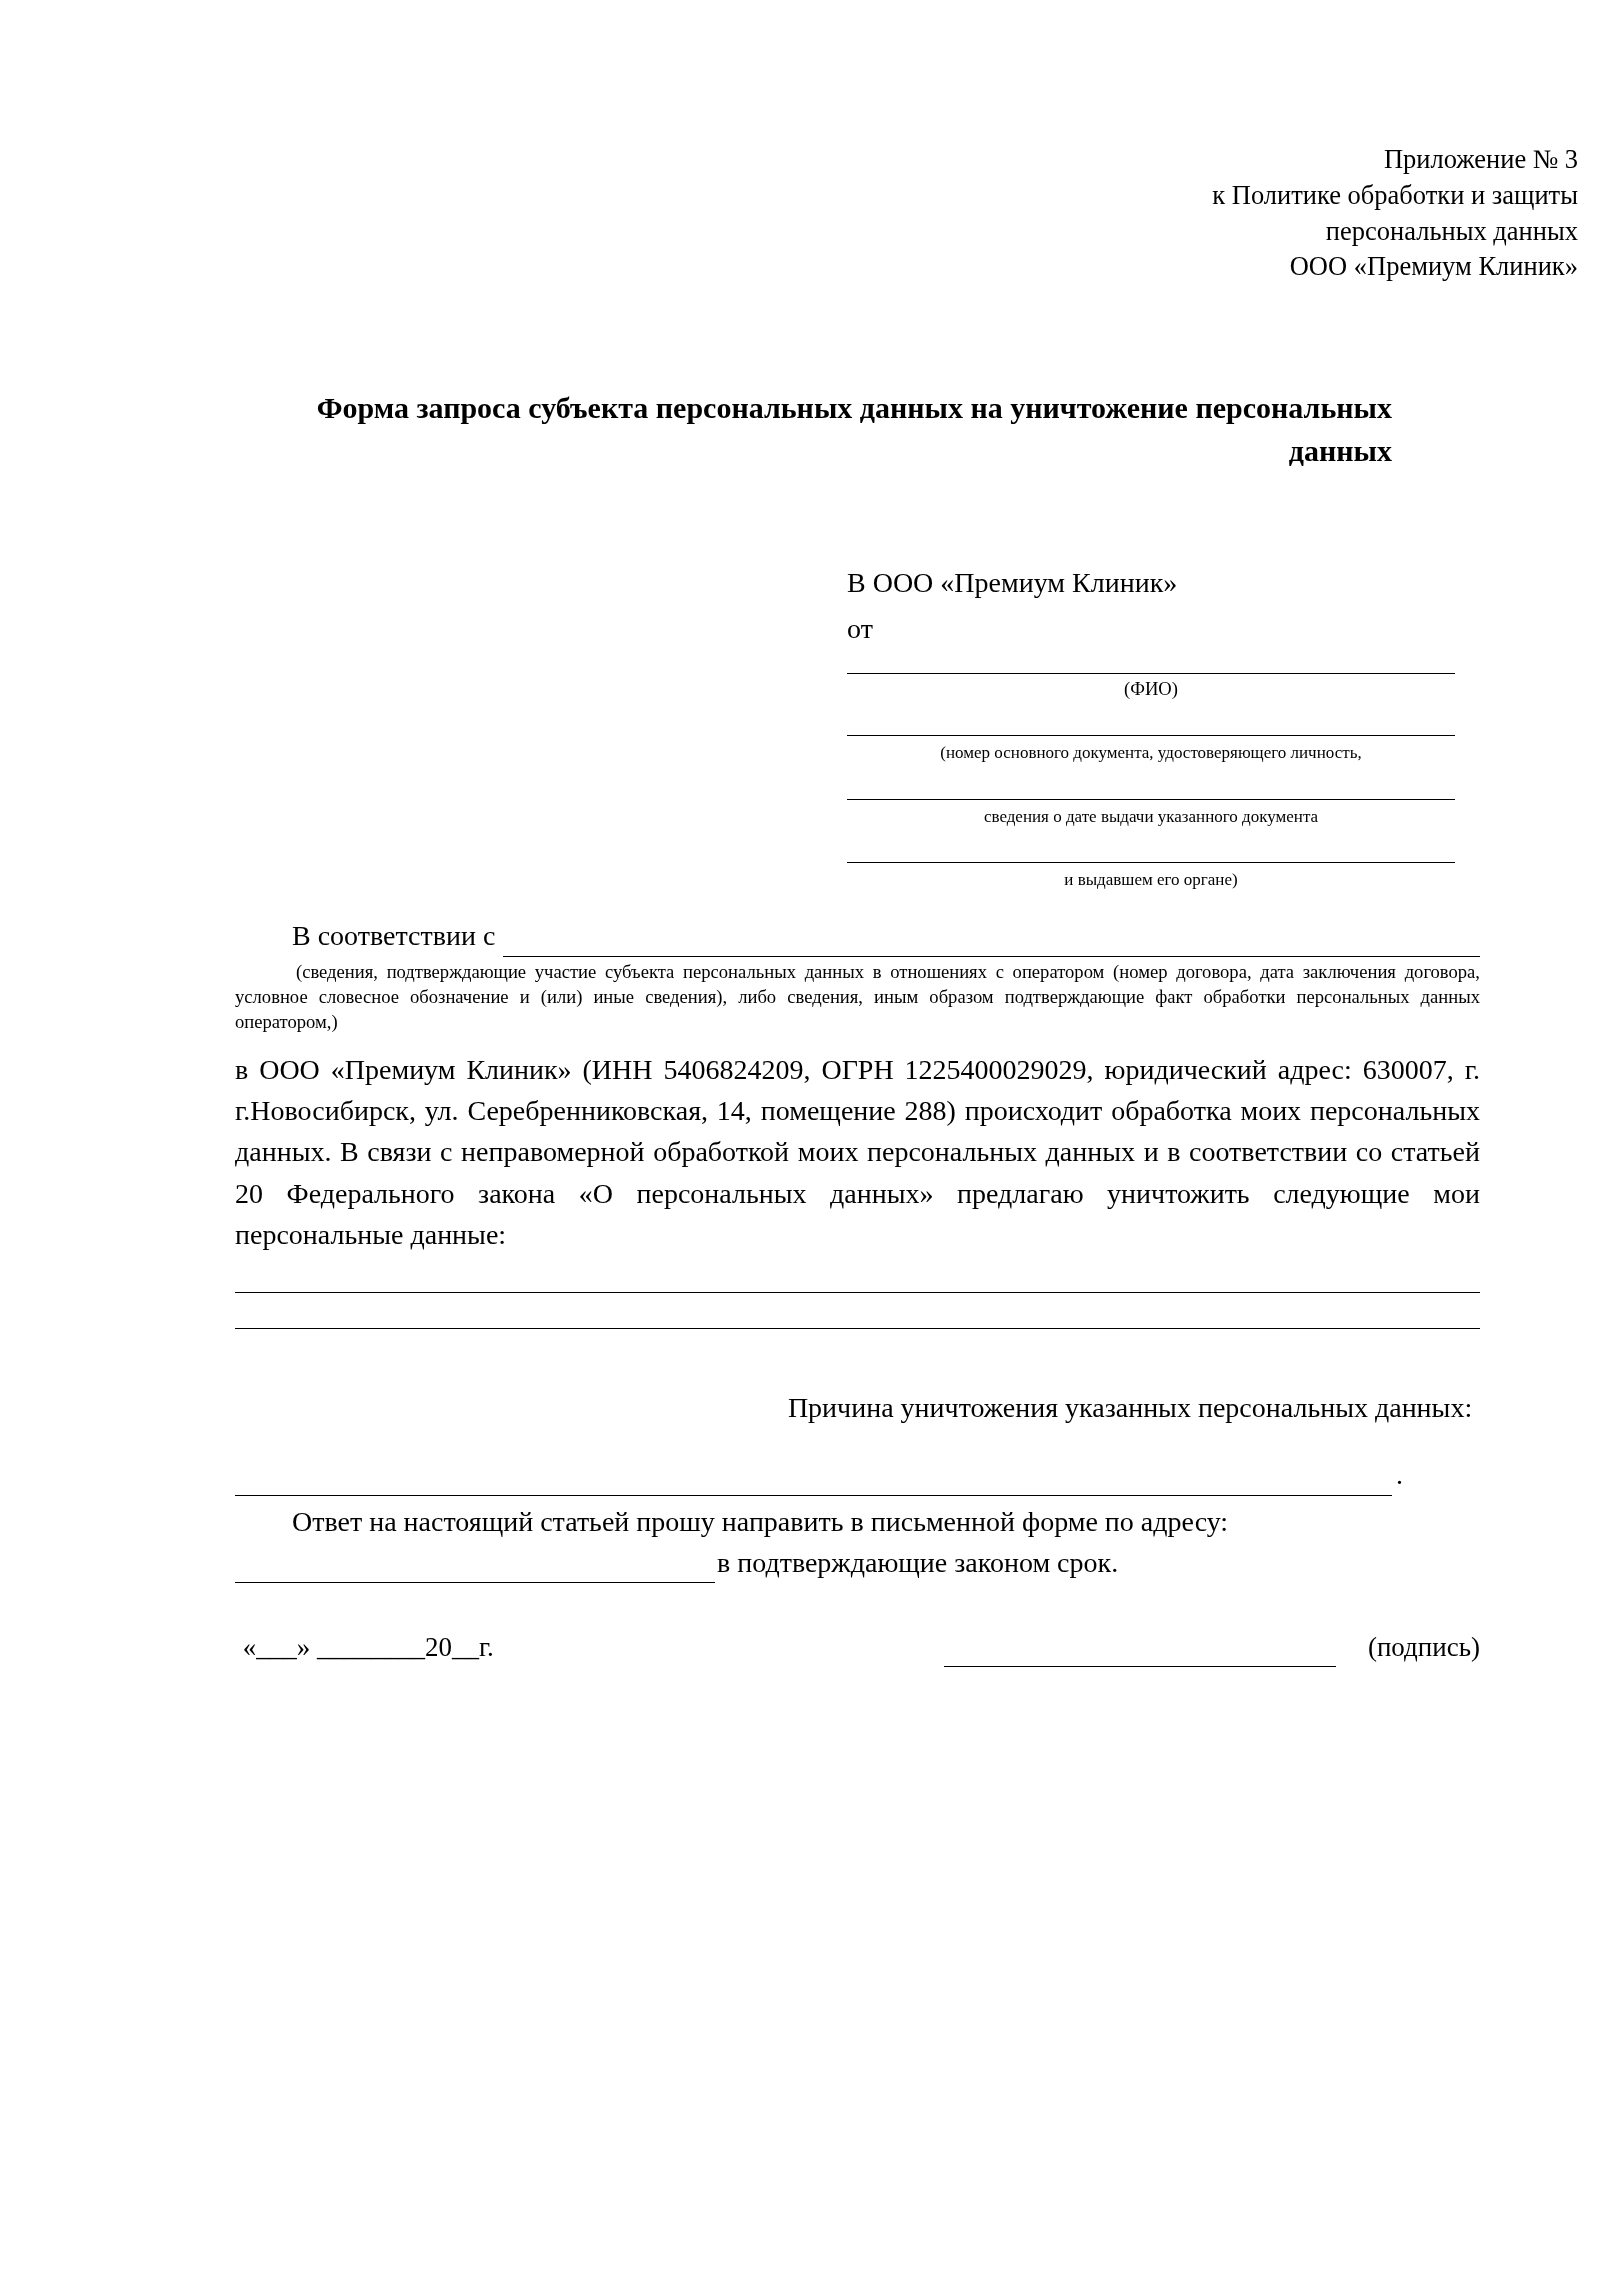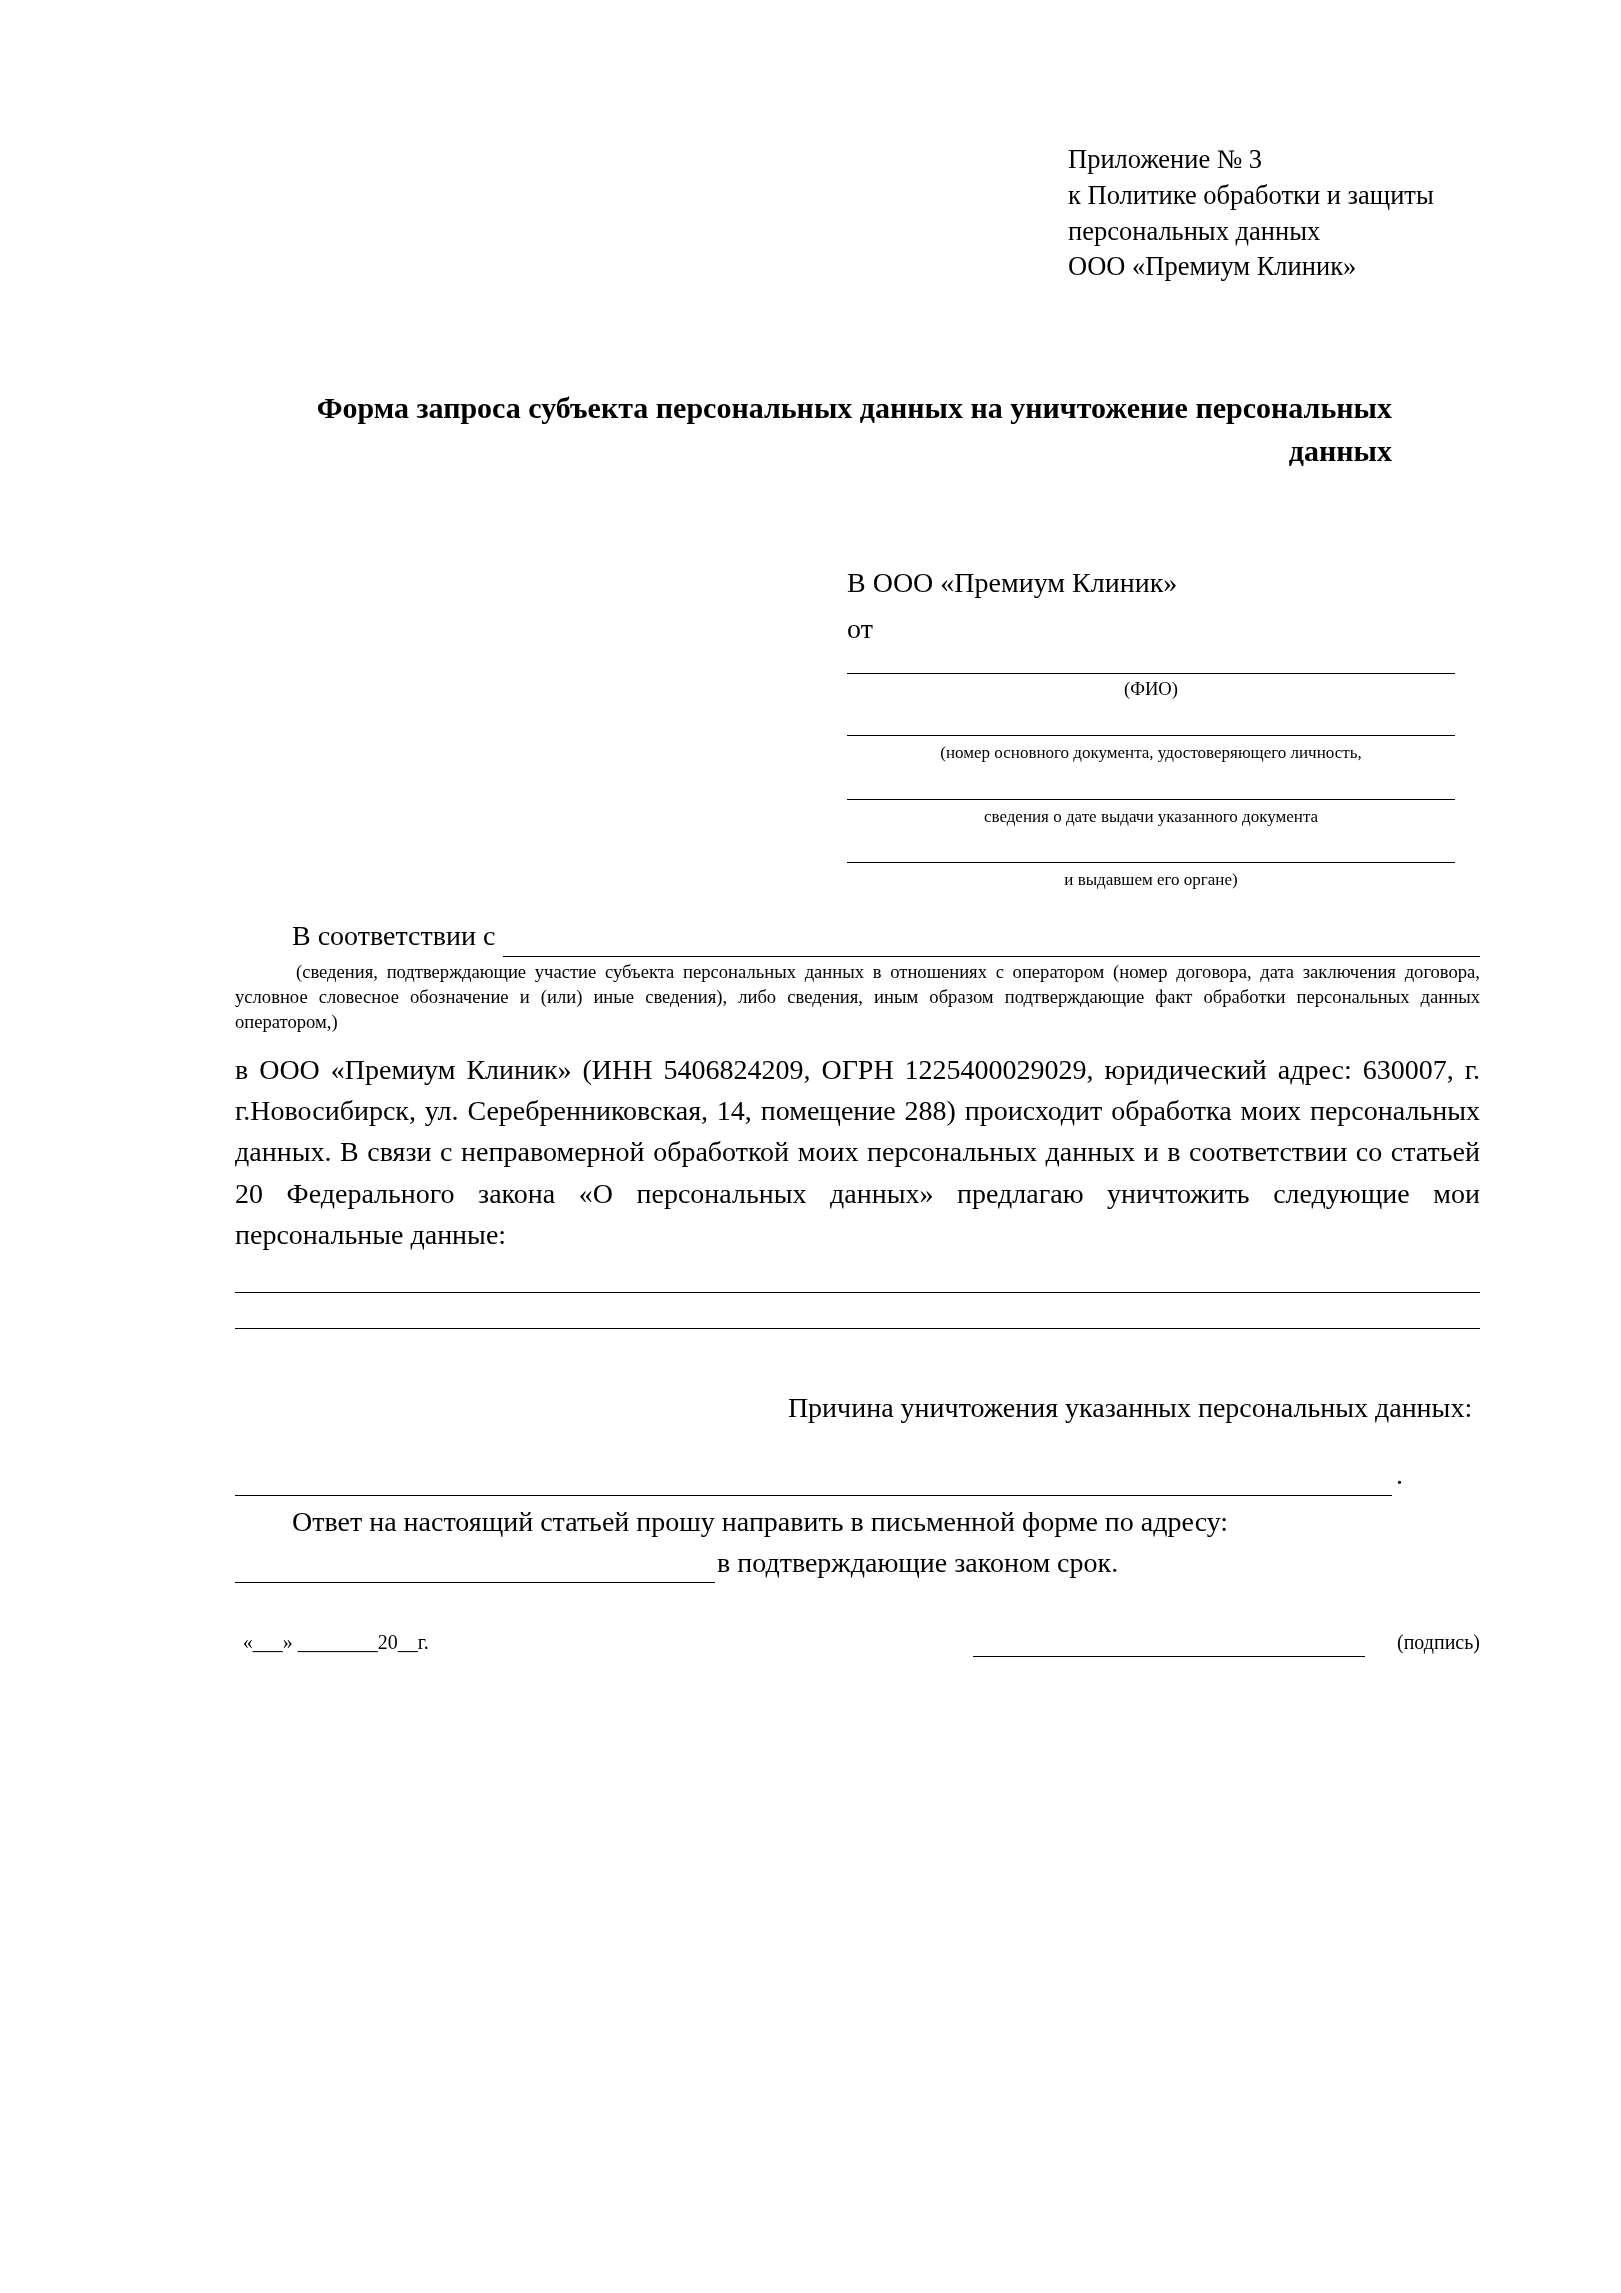--- a/index.html
+++ b/index.html
@@ -24,20 +24,21 @@
   }
 
   
   .appendix {
     position: absolute;
     left: 1068px;
     top: 142px;
     width: 510px;
     font-size: 26.5px;
     line-height: 1.35;
+    text-align: right;
   }
   .appendix div { white-space: nowrap; }
 
   
   .doc-title {
     position: absolute;
     left: 235px;
     top: 387px;
     width: 1157px;
     text-align: right;
@@ -142,21 +143,21 @@
     display: flex;
     align-items: flex-end;
   }
   .addr-row .rule { width: 480px; border-bottom: 1.6px solid #000; height: 27.4px; }
   .addr-row .txt { padding-left: 2px; white-space: nowrap; }
 
   .sign-row {
     display: flex;
     align-items: flex-end;
     margin-top: 45px;
-    font-size: 20px;
+    font-size: 27px;
     gap: 32px;
   }
   .sign-row .date { white-space: nowrap; padding-left: 7.8px; }
   .sign-row .spacer { flex: 1 1 auto; }
   .sign-row .sign-rule {
     width: 392px;
     border-bottom: 1.6px solid #000;
     height: 25.5px;
   }
   .sign-row .sign-label { white-space: nowrap; }

